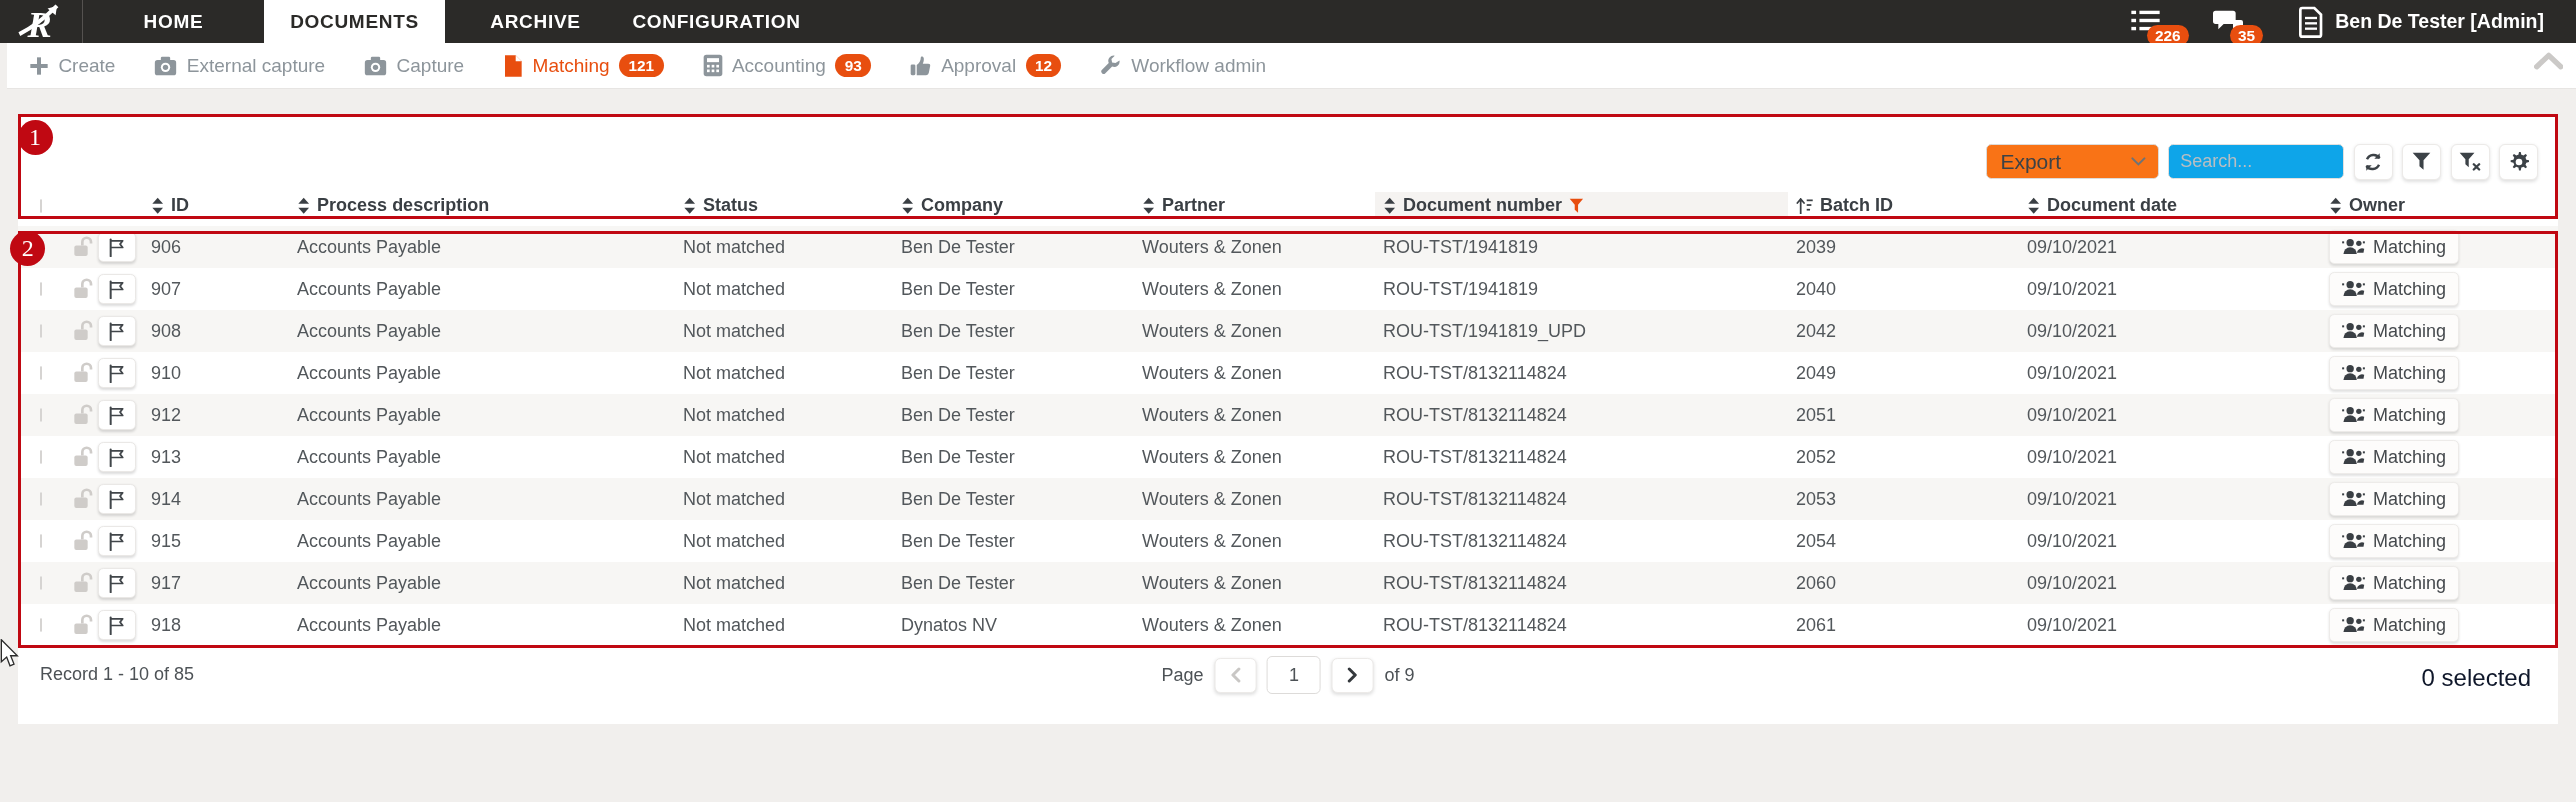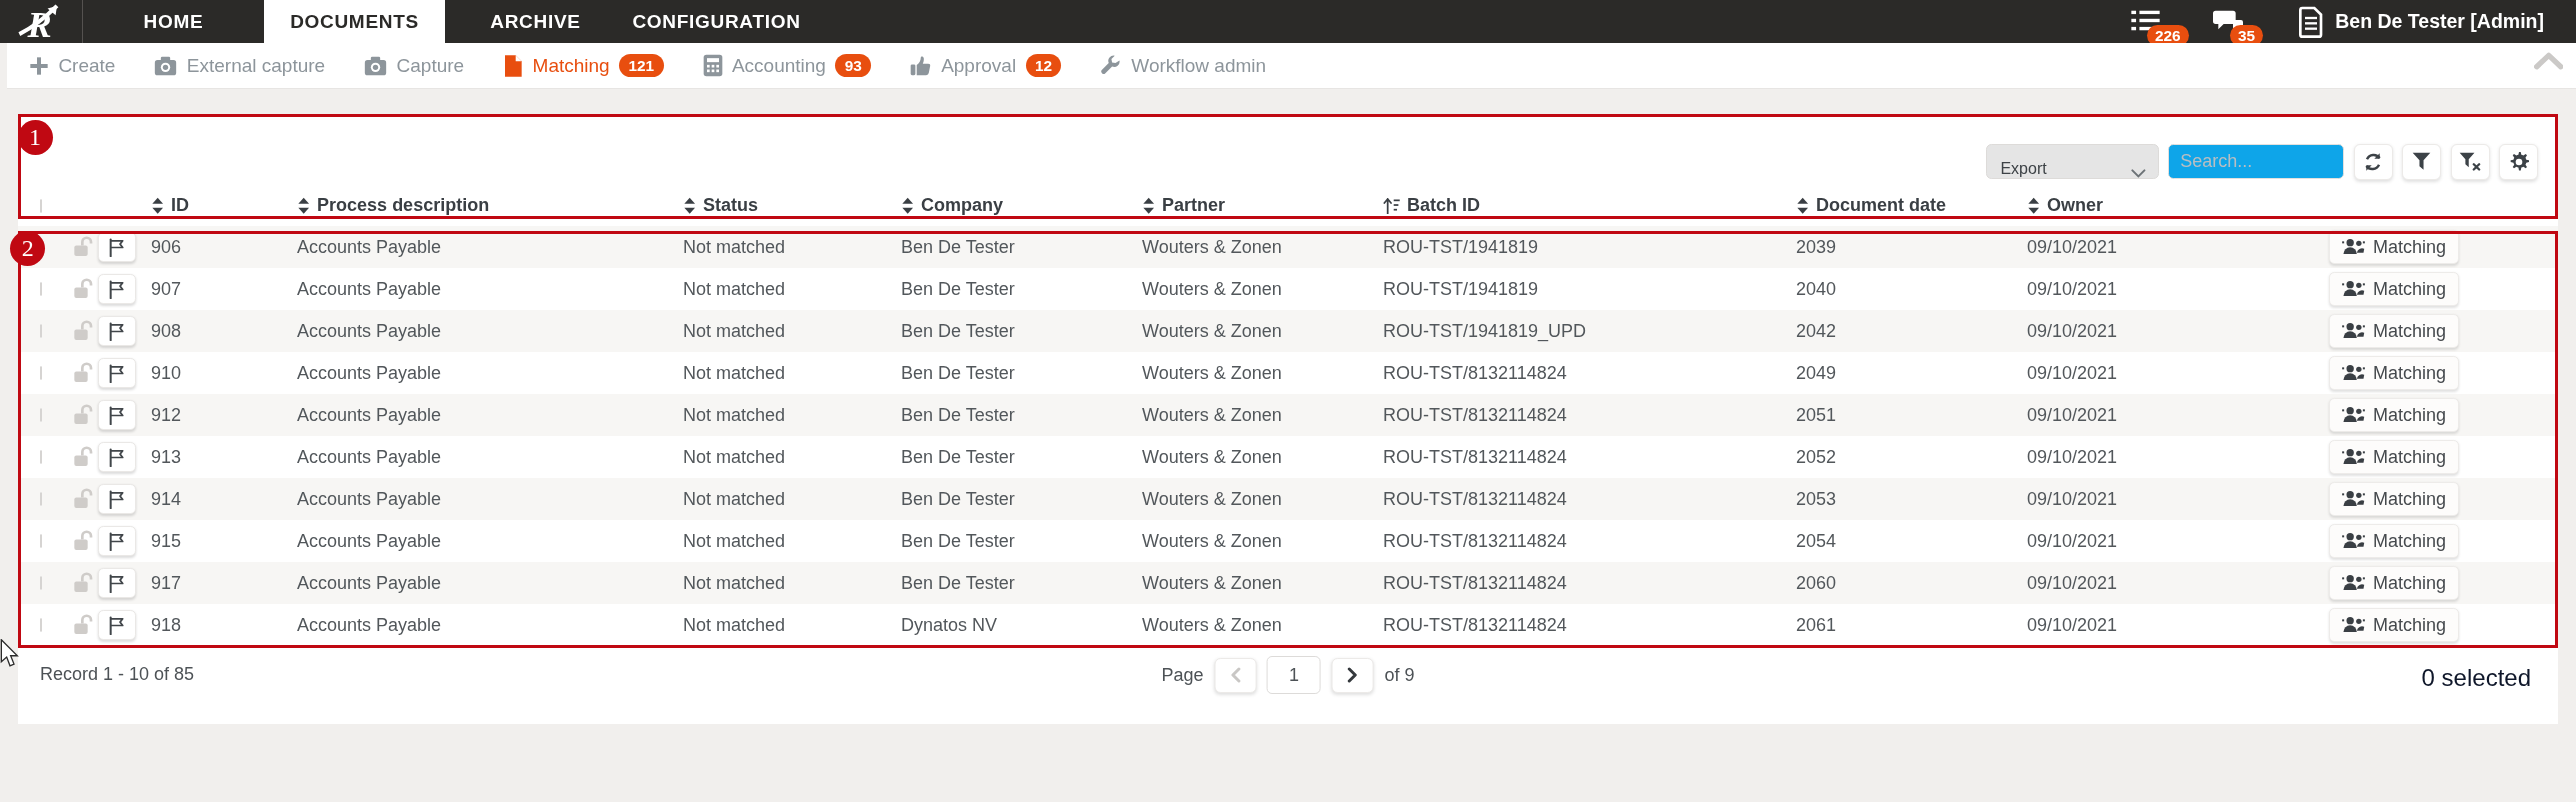--- a/index.html
+++ b/index.html
@@ -20,21 +20,21 @@
   .toolbar { position:absolute; left:7px; top:43px; width:2576px; height:46px; background:#ffffff; border-bottom:1.3px solid #e7e5e3; display:flex; align-items:center; gap:39px; padding-left:22px; color:#8d959b; font-size:19px; }
   .tb-item { display:flex; align-items:center; gap:9.4px; cursor:pointer; white-space:nowrap; }
   .tb-item.active { color:#e84e0f; }
   .tb-count { background:#e84e0f; color:#fff; font-weight:bold; font-size:15.4px; border-radius:670px; padding:4px 9.4px; line-height:1; }
   .tb-collapse { position:absolute; right:20px; top:9.4px; cursor:pointer; }
 
   
   .card { position:absolute; left:18px; top:114px; width:2540px; height:610px; background:#ffffff; }
 
   .controls { position:absolute; top:30px; right:20px; height:35px; display:flex; gap:9.4px; align-items:center; }
-  .export-select { width:173px; height:35px; border:1.3px solid #dddbd9; border-radius:5.4px; background:#e5e5e5; display:flex; align-items:flex-end; justify-content:space-between; padding:0 12px 0 13.4px; font-size:16px; color:#3d4246; cursor:pointer; }
+  .export-select { width:173px; height:35px; border:1.3px solid #dddbd9; border-radius:5.4px; background:#f97316; display:flex; align-items:center; justify-content:space-between; padding:0 12px 0 13.4px; font-size:21px; color:#3d4246; cursor:pointer; }
   .search-input { width:176px; height:35px; border:1.3px solid #e2e0de; border-radius:5.4px; background:#0ea5e9; font-size:18px; color:#3d4246; padding:0 10.7px; font-family:"Liberation Sans",sans-serif; }
   .search-input::placeholder { color:#b9bec2; }
   .icon-btn { width:39px; height:36px; background:#fff; border:0.7px solid #eceae8; border-radius:6px; box-shadow:0 1.3px 3.4px rgba(0,0,0,.12); display:flex; align-items:center; justify-content:center; cursor:pointer; }
 
   .grid { display:grid; grid-template-columns:50px 30px 45px 146px 386px 218px 241px 241px 413px 231px 302px 1fr; align-items:center; }
   .thead { position:absolute; left:0; top:78px; width:100%; height:27px; }
   .th { display:flex; align-items:center; gap:6.7px; font-size:18px; font-weight:600; color:#3a3f44; padding-left:8px; height:27px; white-space:nowrap; }
   .th.hl { background:#f5f3f1; }
   .checkbox { width:17.4px; height:17.4px; border:1.3px solid #d6d4d2; border-radius:2.7px; background:#fff; margin-left:21.5px; cursor:pointer; }
 
@@ -251,20 +251,30 @@
         </svg>
       <span>Company</span>
     </div>
     <div class="th">
       <svg width="13.4" height="17.4" viewBox="0 0 20 26">
           <path d="M10 1 L18 10 H2 Z" fill="#3a3f44"></path>
           <path d="M10 25 L2 16 H18 Z" fill="#3a3f44"></path>
         </svg>
       <span>Partner</span>
     </div>
+    <div class="th hl">
+      <svg width="13.4" height="17.4" viewBox="0 0 20 26">
+          <path d="M10 1 L18 10 H2 Z" fill="#3a3f44"></path>
+          <path d="M10 25 L2 16 H18 Z" fill="#3a3f44"></path>
+        </svg>
+      <span>Document number</span>
+      <svg width="14.8" height="16" viewBox="0 0 22 24">
+          <path d="M1 1 h20 l-7.5 9 v12 l-5 -4.5 v-7.5 z" fill="#e84e0f"></path>
+        </svg>
+    </div>
     <div class="th">
       <svg width="17.4" height="17.4" viewBox="0 0 26 26">
         <path d="M7 25 V5 M7 3 L2 9 M7 3 L12 9" stroke="#3a3f44" stroke-width="2.6" fill="none" stroke-linecap="round"></path>
         <line x1="16" y1="5" x2="25" y2="5" stroke="#3a3f44" stroke-width="2.6"></line>
         <line x1="16" y1="12" x2="23" y2="12" stroke="#3a3f44" stroke-width="2.6"></line>
         <line x1="16" y1="19" x2="21" y2="19" stroke="#3a3f44" stroke-width="2.6"></line>
       </svg>
       <span>Batch ID</span>
     </div>
     <div class="th">

